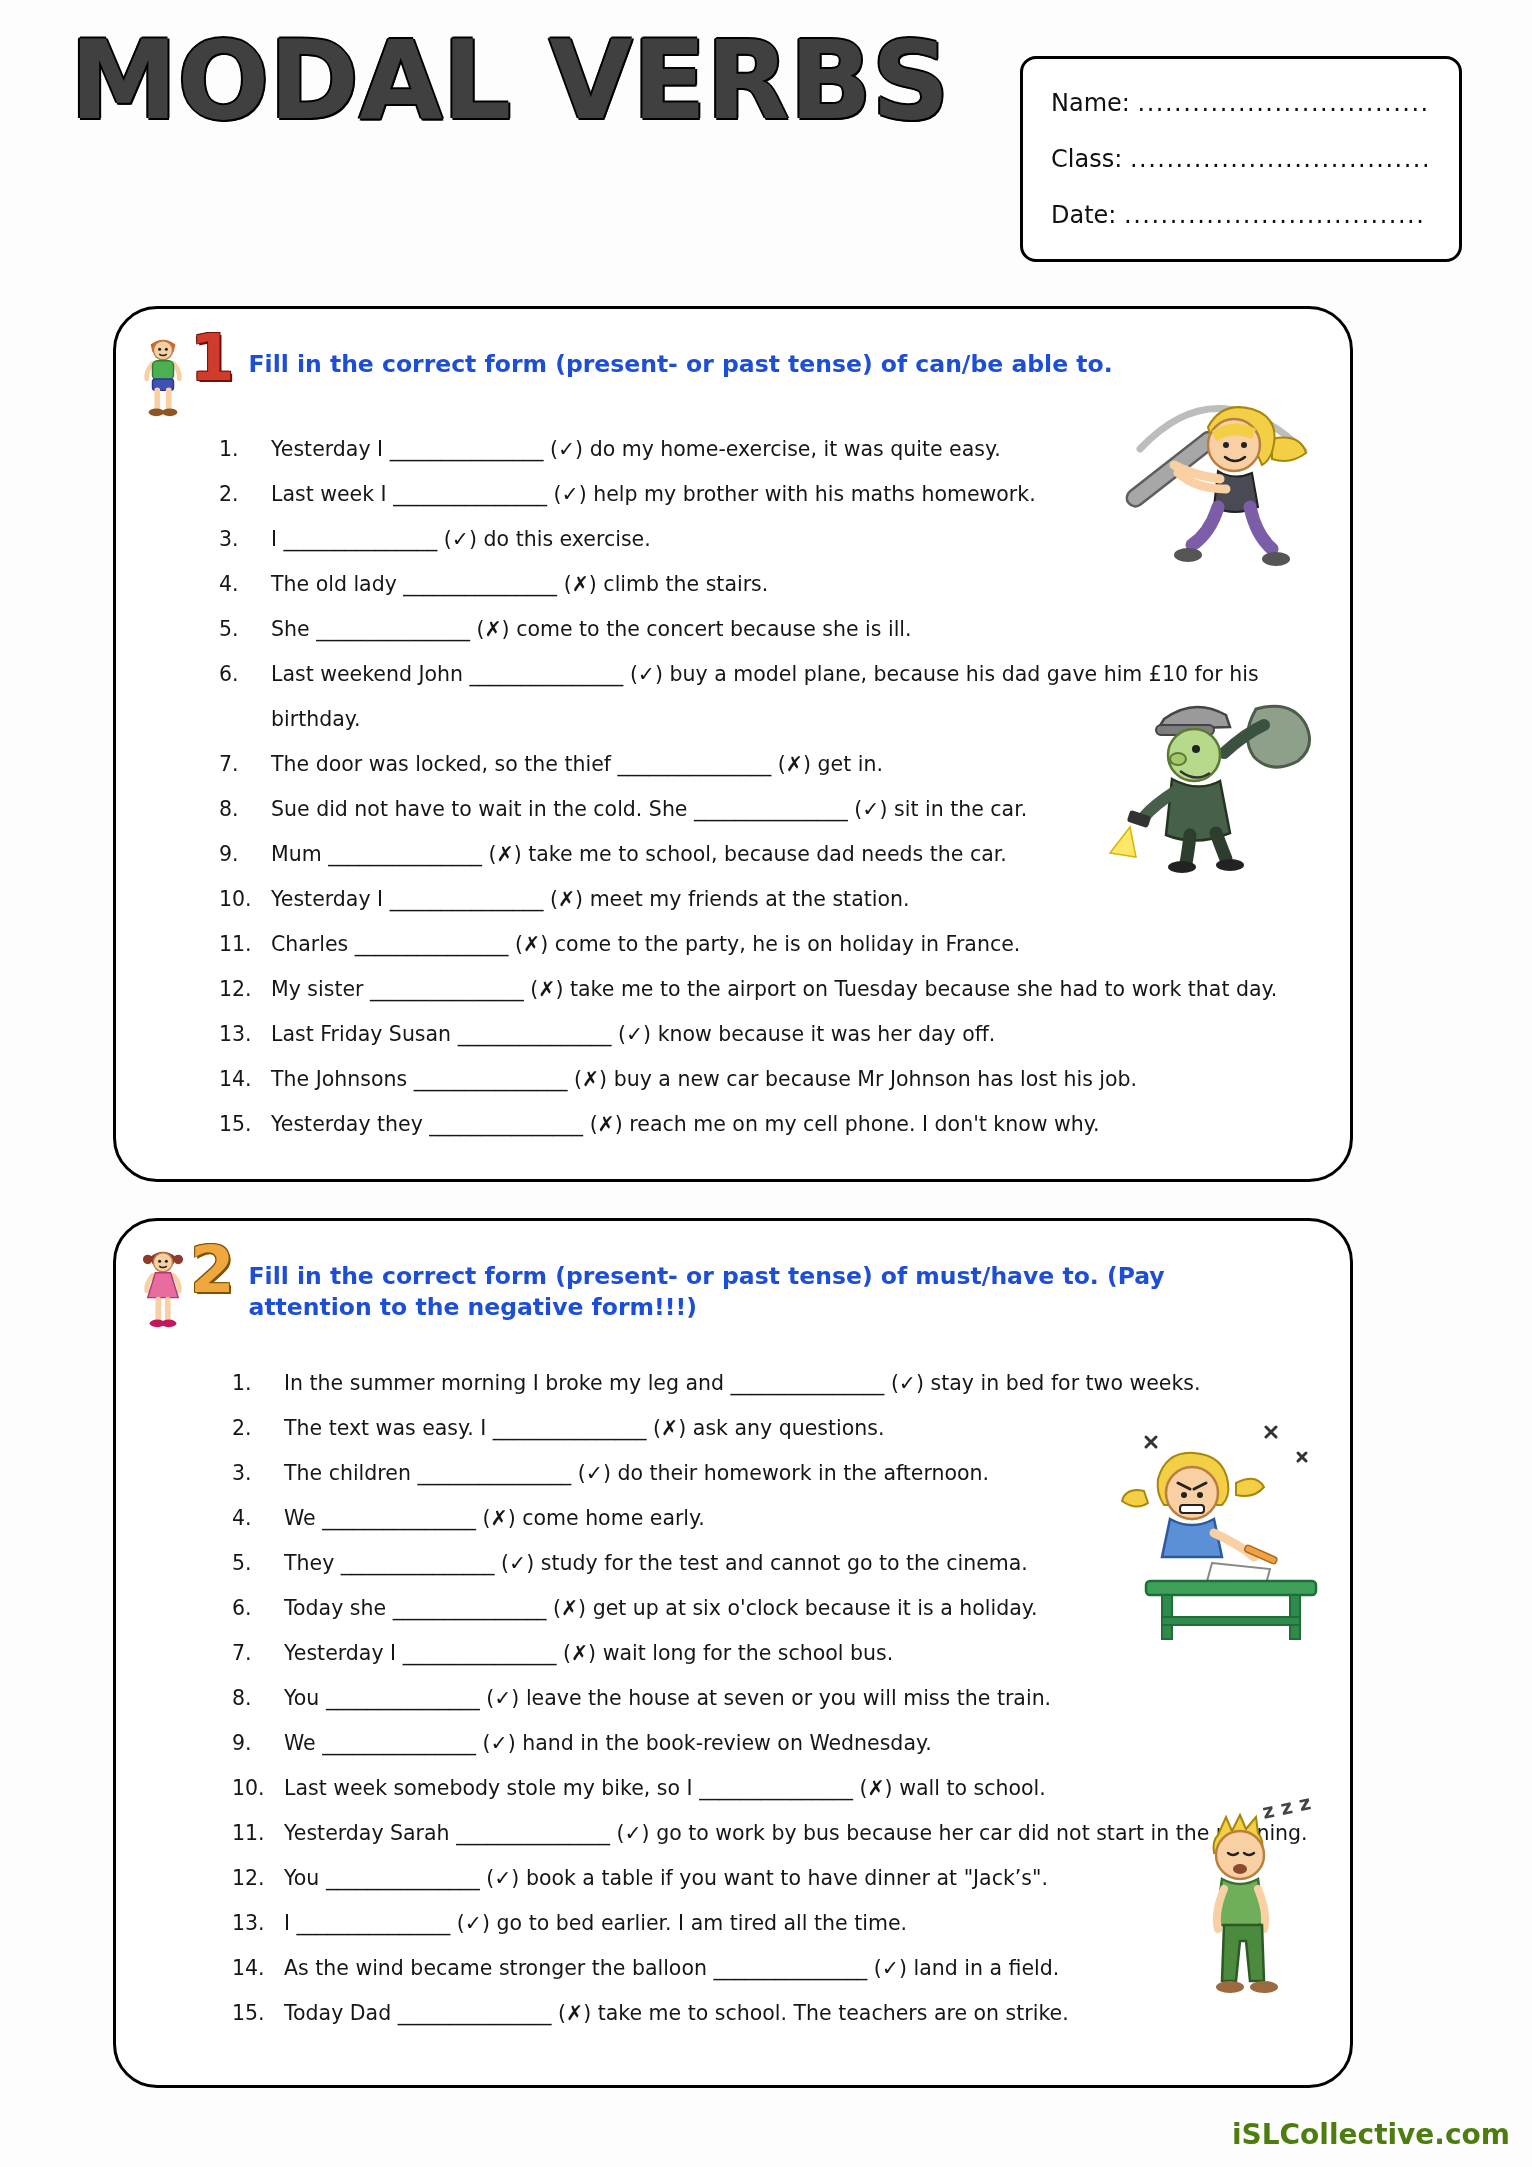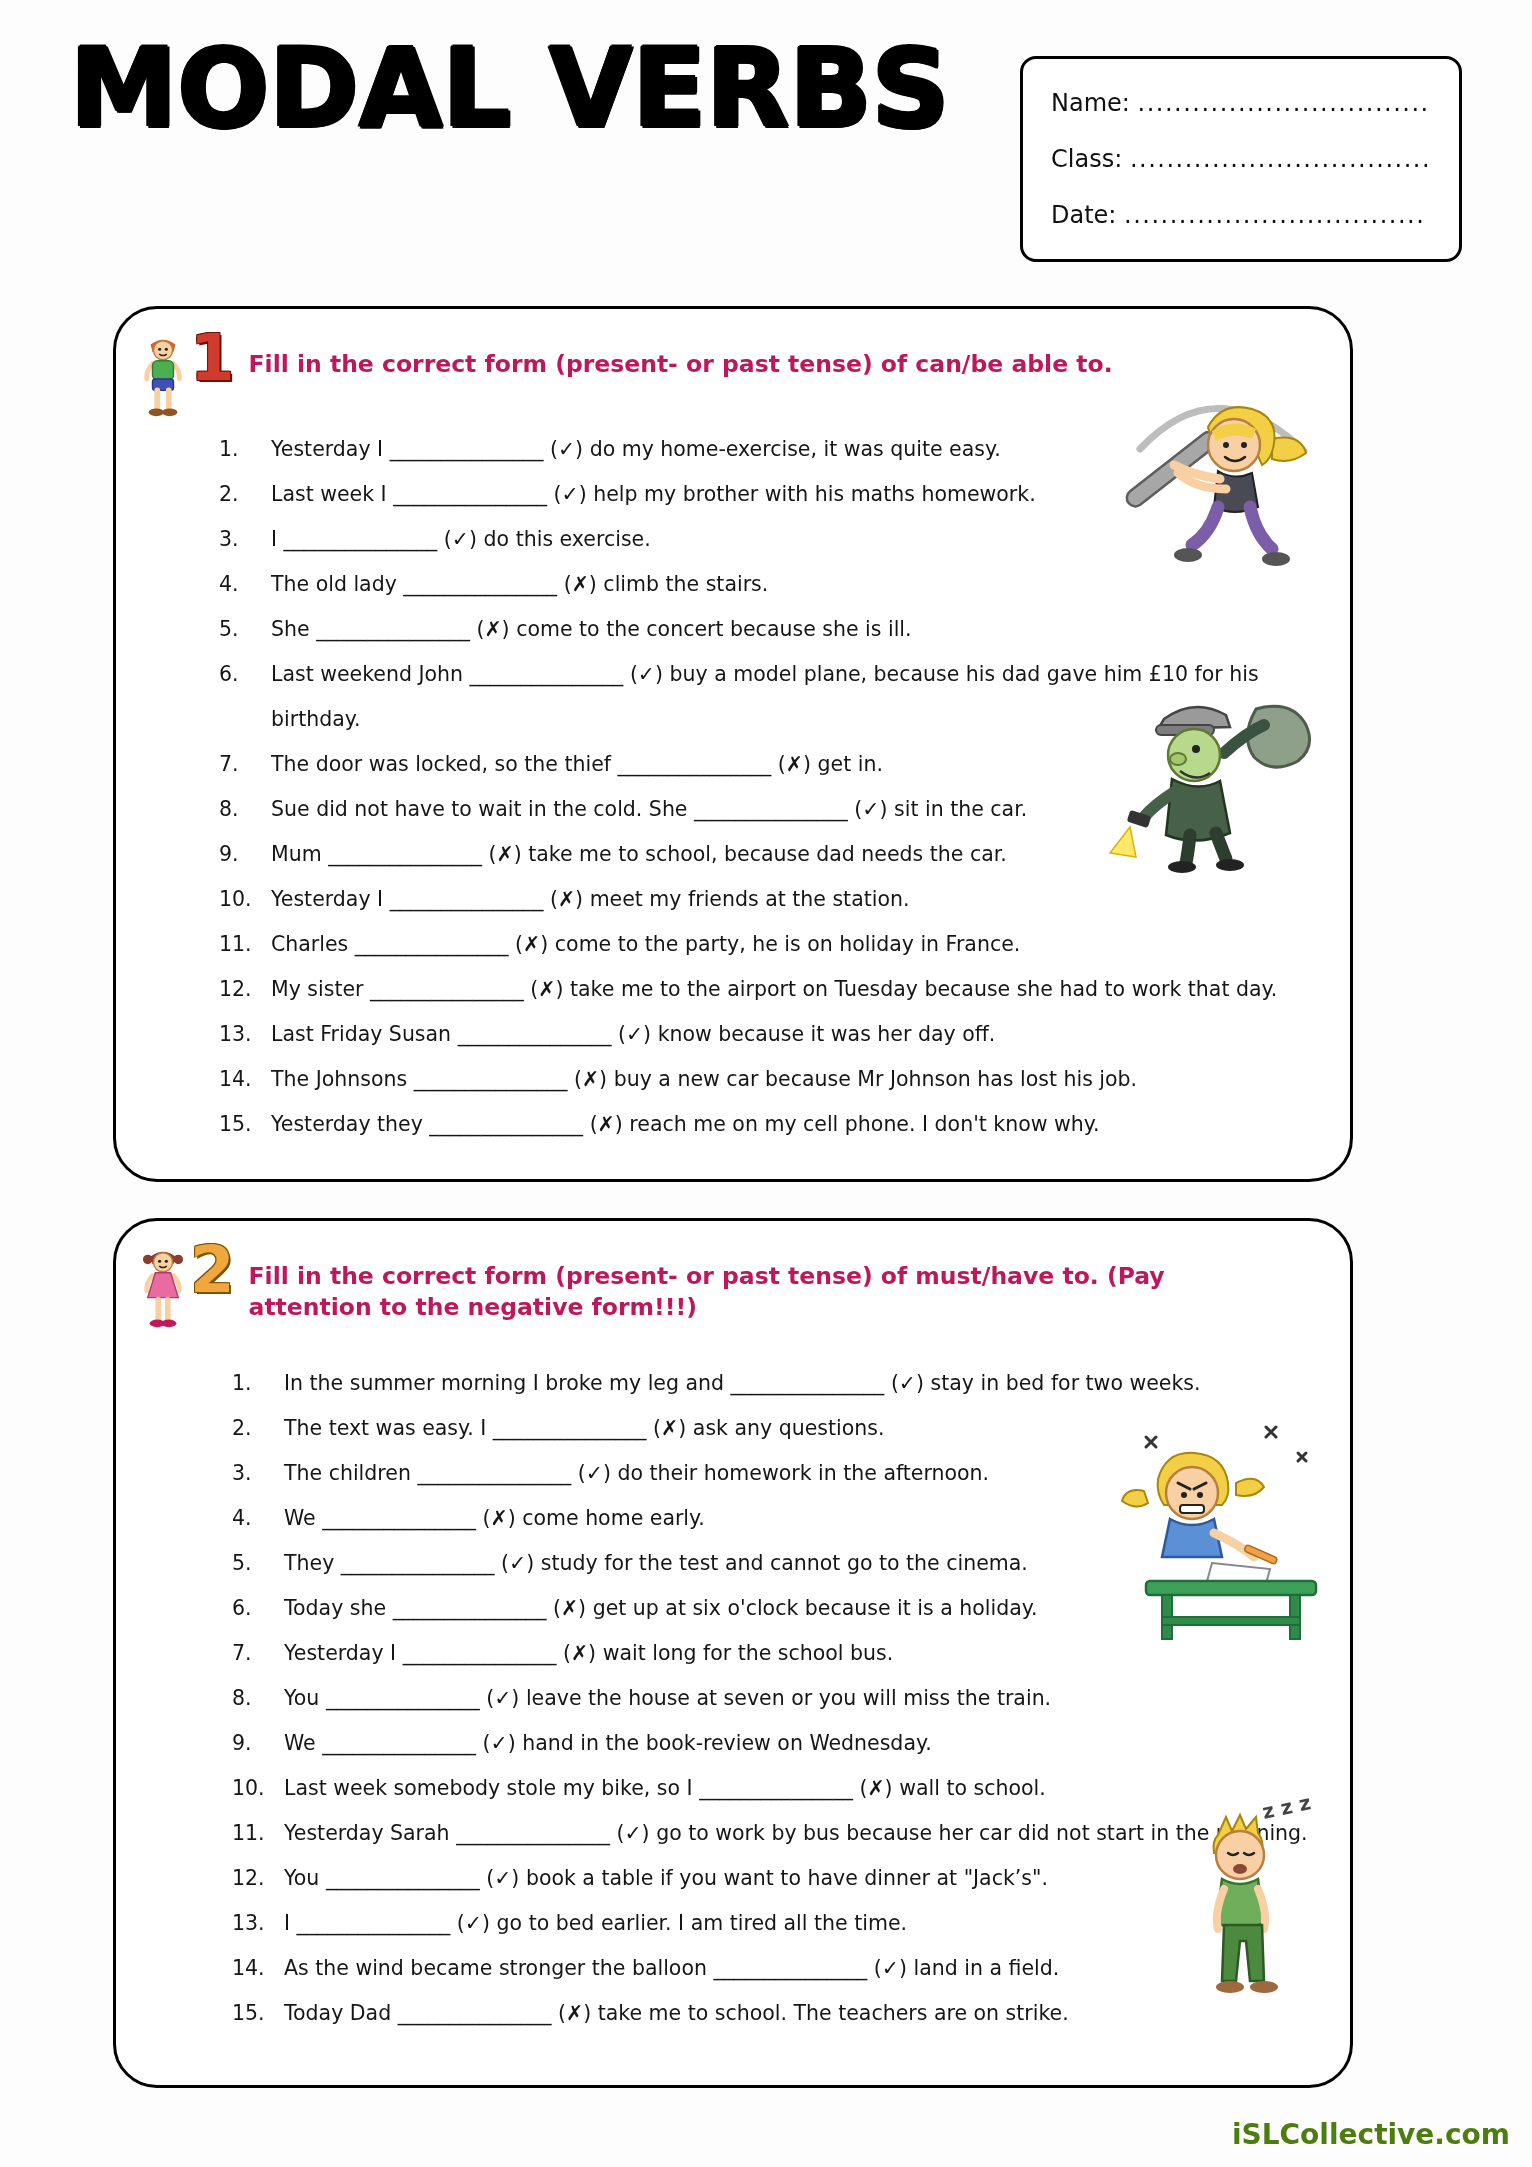--- a/index.html
+++ b/index.html
@@ -10,22 +10,22 @@
   }
   .sheet {
     position:relative;
     width:1532px; height:2167px;
     background:#fdfdfd;
     overflow:hidden;
   }
 
   
   .title {
-    position:absolute; left:70px; top:30px;
-    font-size:108px; font-weight:bold; color:#000000;
+    position:absolute; left:70px; top:22px;
+    font-size:108px; font-weight:bold; color:#404040;
     letter-spacing:0px; line-height:1.1;
     text-shadow: 2px 0 0 #000, -2px 0 0 #000, 0 2px 0 #000, 0 -2px 0 #000,
                  1.5px 1.5px 0 #000, -1.5px -1.5px 0 #000;
   }
 
   
   .idbox {
     position:absolute; left:1020px; top:56px; width:442px; height:206px;
     border:3px solid #000; border-radius:16px; background:#fff;
     padding:30px 28px; display:flex; flex-direction:column; justify-content:space-between;
@@ -53,21 +53,21 @@
   }
   .numeral-red {
     color:#d03b2d;
     text-shadow: 2px 2px 0 #6e1206, -1px -1px 0 #6e1206, 1px -1px 0 #6e1206, -1px 1px 0 #6e1206;
   }
   .numeral-orange {
     color:#f0a73e;
     text-shadow: 2px 2px 0 #7c5200, -1px -1px 0 #7c5200, 1px -1px 0 #7c5200, -1px 1px 0 #7c5200;
   }
   .box-heading {
-    font-weight:bold; font-size:23.5px; line-height:31px; color:#be185d;
+    font-weight:bold; font-size:23.5px; line-height:31px; color:#1d4ed8;
     padding-top:14px;
   }
 
   ol.ex-list {
     list-style:none; margin:4px 0 0 0; padding:0 42px 0 103px;
     font-size:20.5px; color:#161616;
   }
   #section2 ol.ex-list { padding-left:116px; margin-top:26px; }
   .ex-item { display:flex; line-height:45px; }
   .ex-item .num { flex:0 0 52px; }

